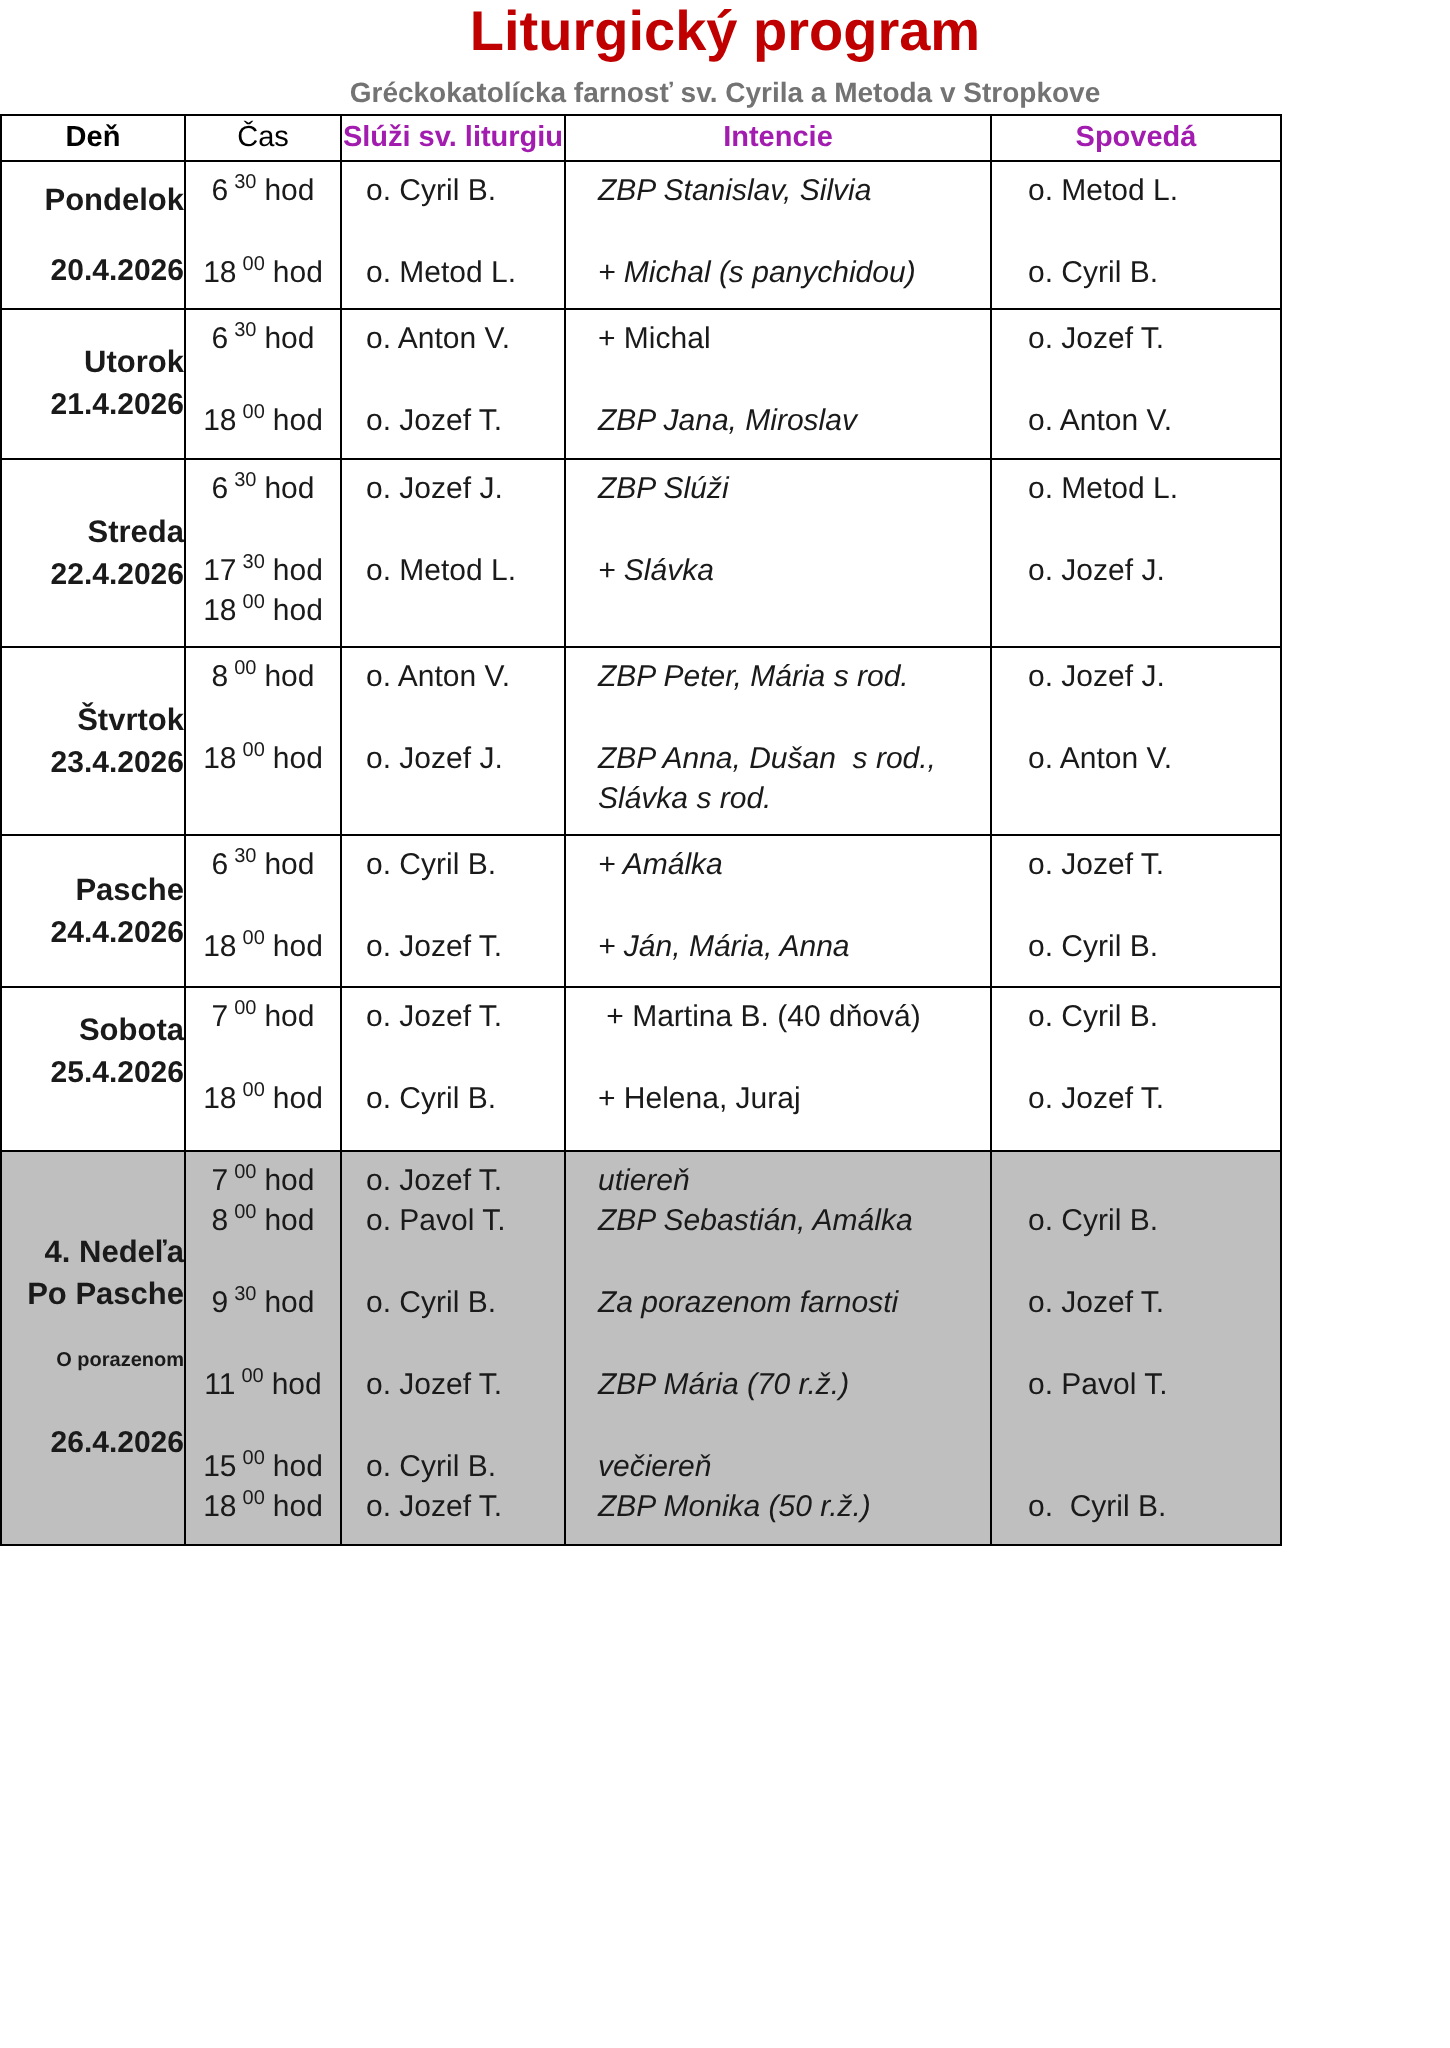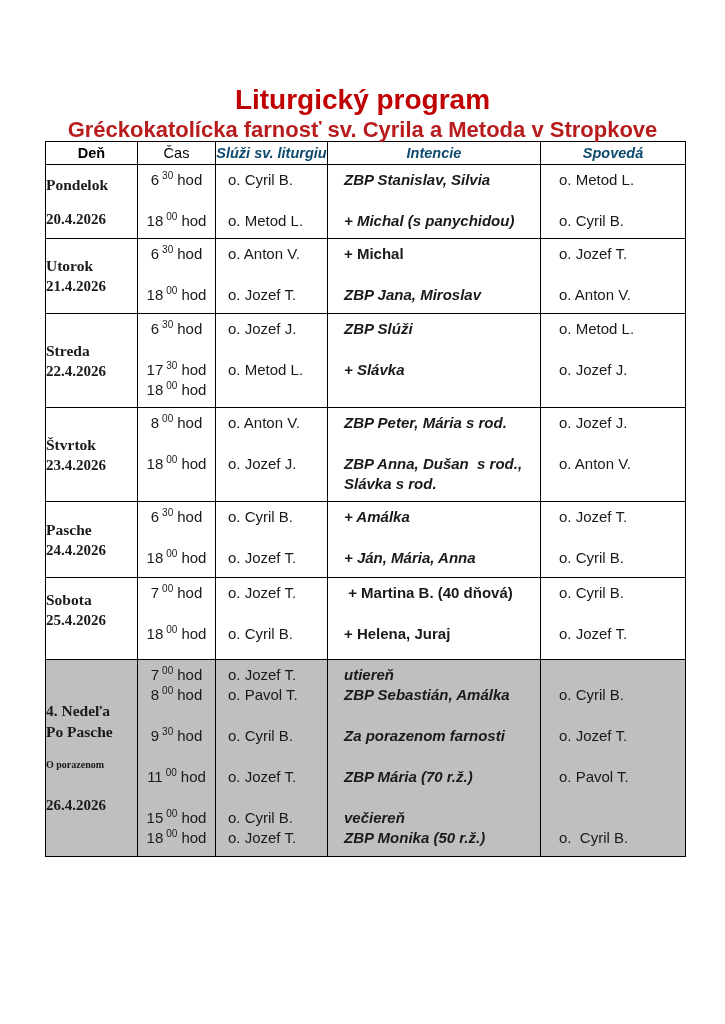--- a/index.html
+++ b/index.html
@@ -5,92 +5,90 @@
   * { box-sizing: border-box; }
   html, body { margin: 0; padding: 0; }
   body {
     width: 725px;
     height: 1024px;
     background: #ffffff;
     font-family: "Liberation Sans", sans-serif;
     color: #1a1a1a;
     overflow: hidden;
   }
-  .page { padding-top: 84px; }
+  .page { }
 
   
   .page-title {
     text-align: center;
     color: #c00000;
     font-size: 28px;
     font-weight: bold;
     margin: 0;
     line-height: 32px;
   }
   .page-subtitle {
     text-align: center;
-    color: #b91c1c;
-    font-size: 22px;
+    color: #737373;
+    font-size: 14px;
     font-weight: bold;
     margin: 3px 0 0 0;
     line-height: 22px;
   }
   .page-daterange {
     text-align: center;
     color: #c00000;
     font-size: 17px;
     font-weight: bold;
     font-style: italic;
     margin: 2px 0 5px 0;
     line-height: 21px;
   }
 
   
   table.liturgy {
     border-collapse: collapse;
     table-layout: fixed;
-    margin-left: 45px;
     width: 640px;
   }
   table.liturgy th, table.liturgy td {
     border: 1px solid #000000;
     padding: 0;
     vertical-align: top;
   }
   th {
     height: 22px;
     font-size: 14.5px;
     font-weight: bold;
     text-align: center;
     vertical-align: middle !important;
     line-height: 22px;
   }
-  th.hdr-red { color: #0c4a6e; font-style: italic; }
+  th.hdr-red { color: #a21caf; }
   th.hdr-black { color: #000000; }
   th.hdr-regular { font-weight: normal; }
 
   
   tr.rh0 td { height: 64px; }
   tr.rh1 td { height: 75px; }
   tr.rh2 td { height: 85px; }
   tr.rh3 td { height: 81px; }
   tr.rh4 td { height: 76px; }
   tr.rh5 td { height: 82px; }
   tr.rh6 td { height: 197px; }
   tr.shaded td { background: #bfbfbf; }
 
   
   td.day-cell { text-align: center; }
   .day-box {
     display: flex;
     flex-direction: column;
     justify-content: center;
-    align-items: flex-start;
+    align-items: flex-end;
     height: 100%;
-    font-family: Liberation Serif, serif;
   }
   .day-box.top { justify-content: flex-start; padding-top: 11px; }
   .day-name { font-weight: bold; font-size: 15.5px; line-height: 21px; }
   .day-date { font-weight: bold; font-size: 15px; line-height: 21px; }
   .day-note { font-weight: bold; font-size: 10px; line-height: 17px; }
   .gap-after-sm { margin-bottom: 14px; }
   .gap-after-lg { margin-bottom: 22px; }
 
   
   .stack { padding: 5px 0 7px 0; font-size: 15px; }
@@ -98,21 +96,21 @@
   .line.gap { margin-top: 21px; }
   td.time-cell .stack { text-align: center; }
   td.time-cell sup {
     font-size: 10px;
     line-height: 10px;
     vertical-align: super;
     margin: 0 4px 0 3px;
     text-align: center;
   }
   td.liturgy-cell .stack { padding-left: 12px; }
-  td.intention-cell .stack { padding-left: 16px; font-weight: bold; }
+  td.intention-cell .stack { padding-left: 16px; }
   td.confession-cell .stack { padding-left: 18px; }
   .line.italic { font-style: italic; }
 </style>
 </head>
 <body>
 
 <div class="page">
   <h1 class="page-title">Liturgický program</h1>
   <h2 class="page-subtitle">Gréckokatolícka farnosť sv. Cyrila a Metoda v Stropkove</h2>
 

